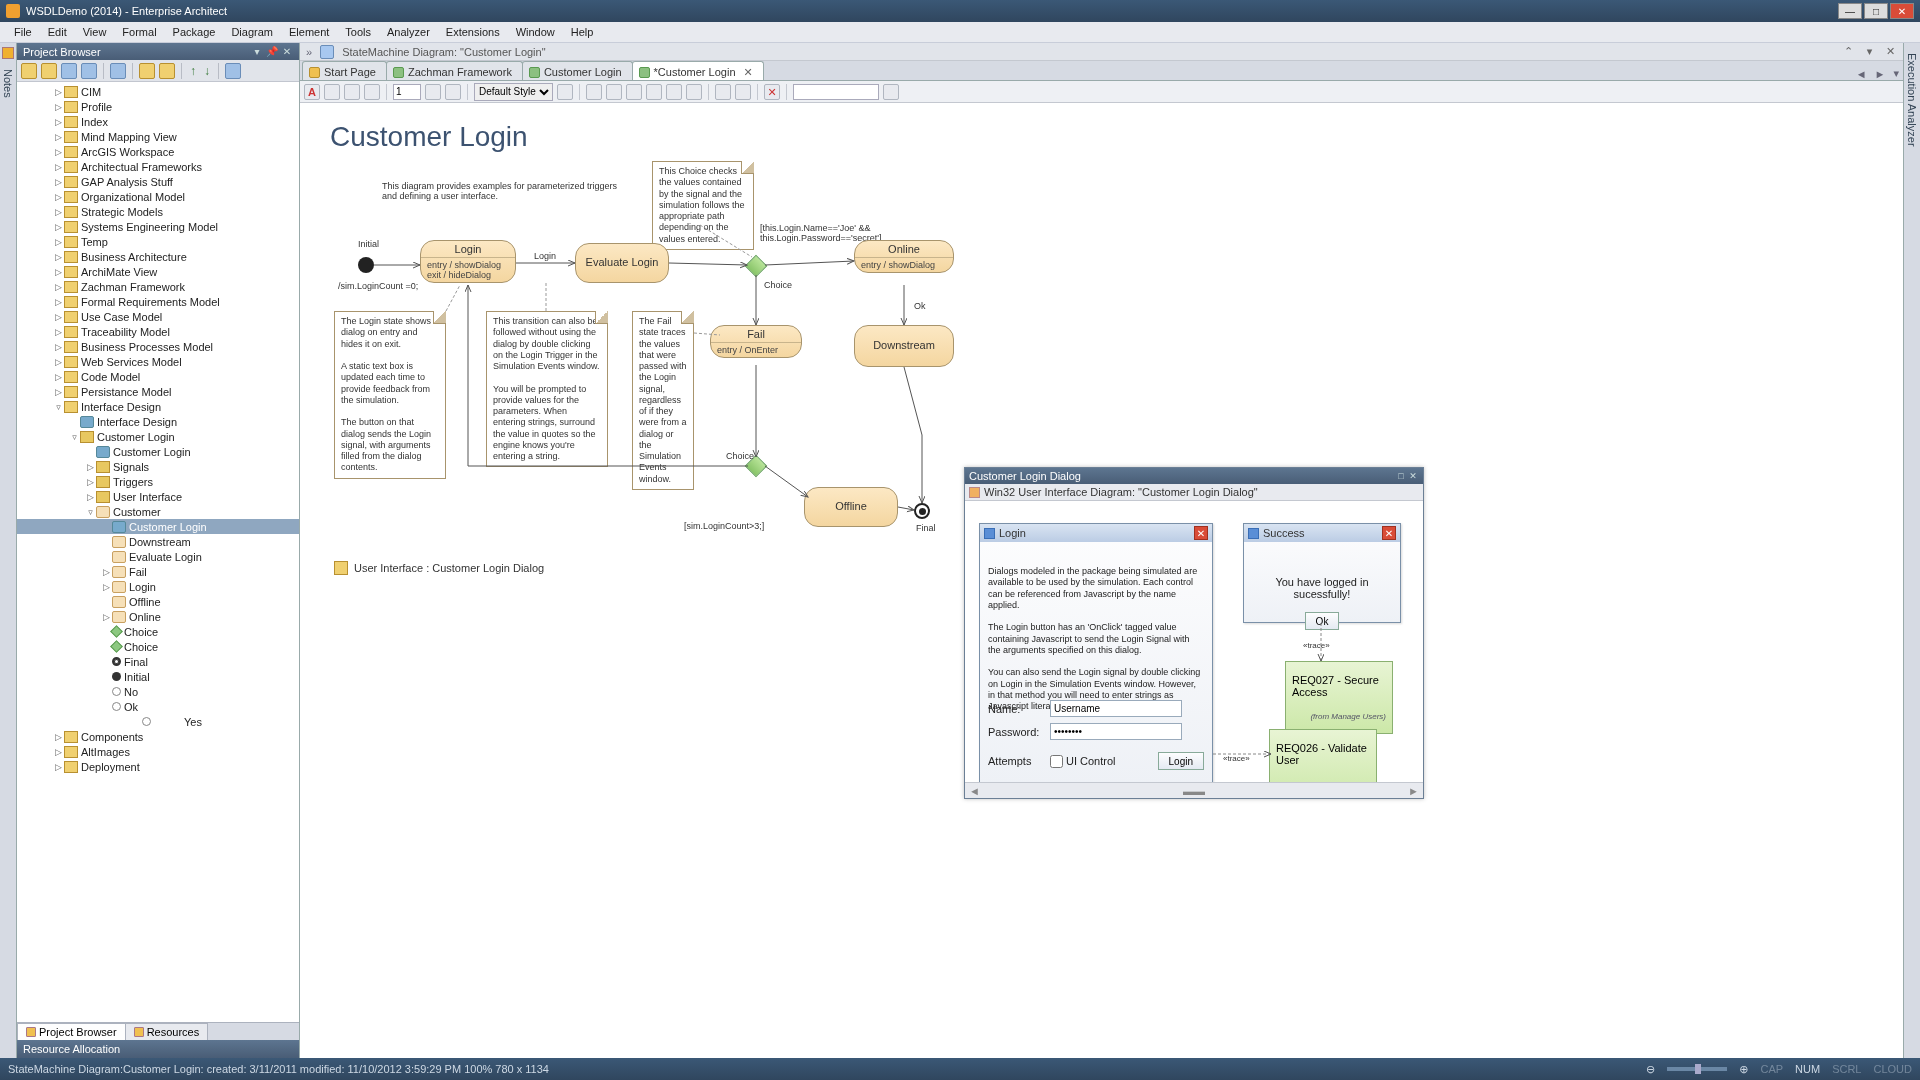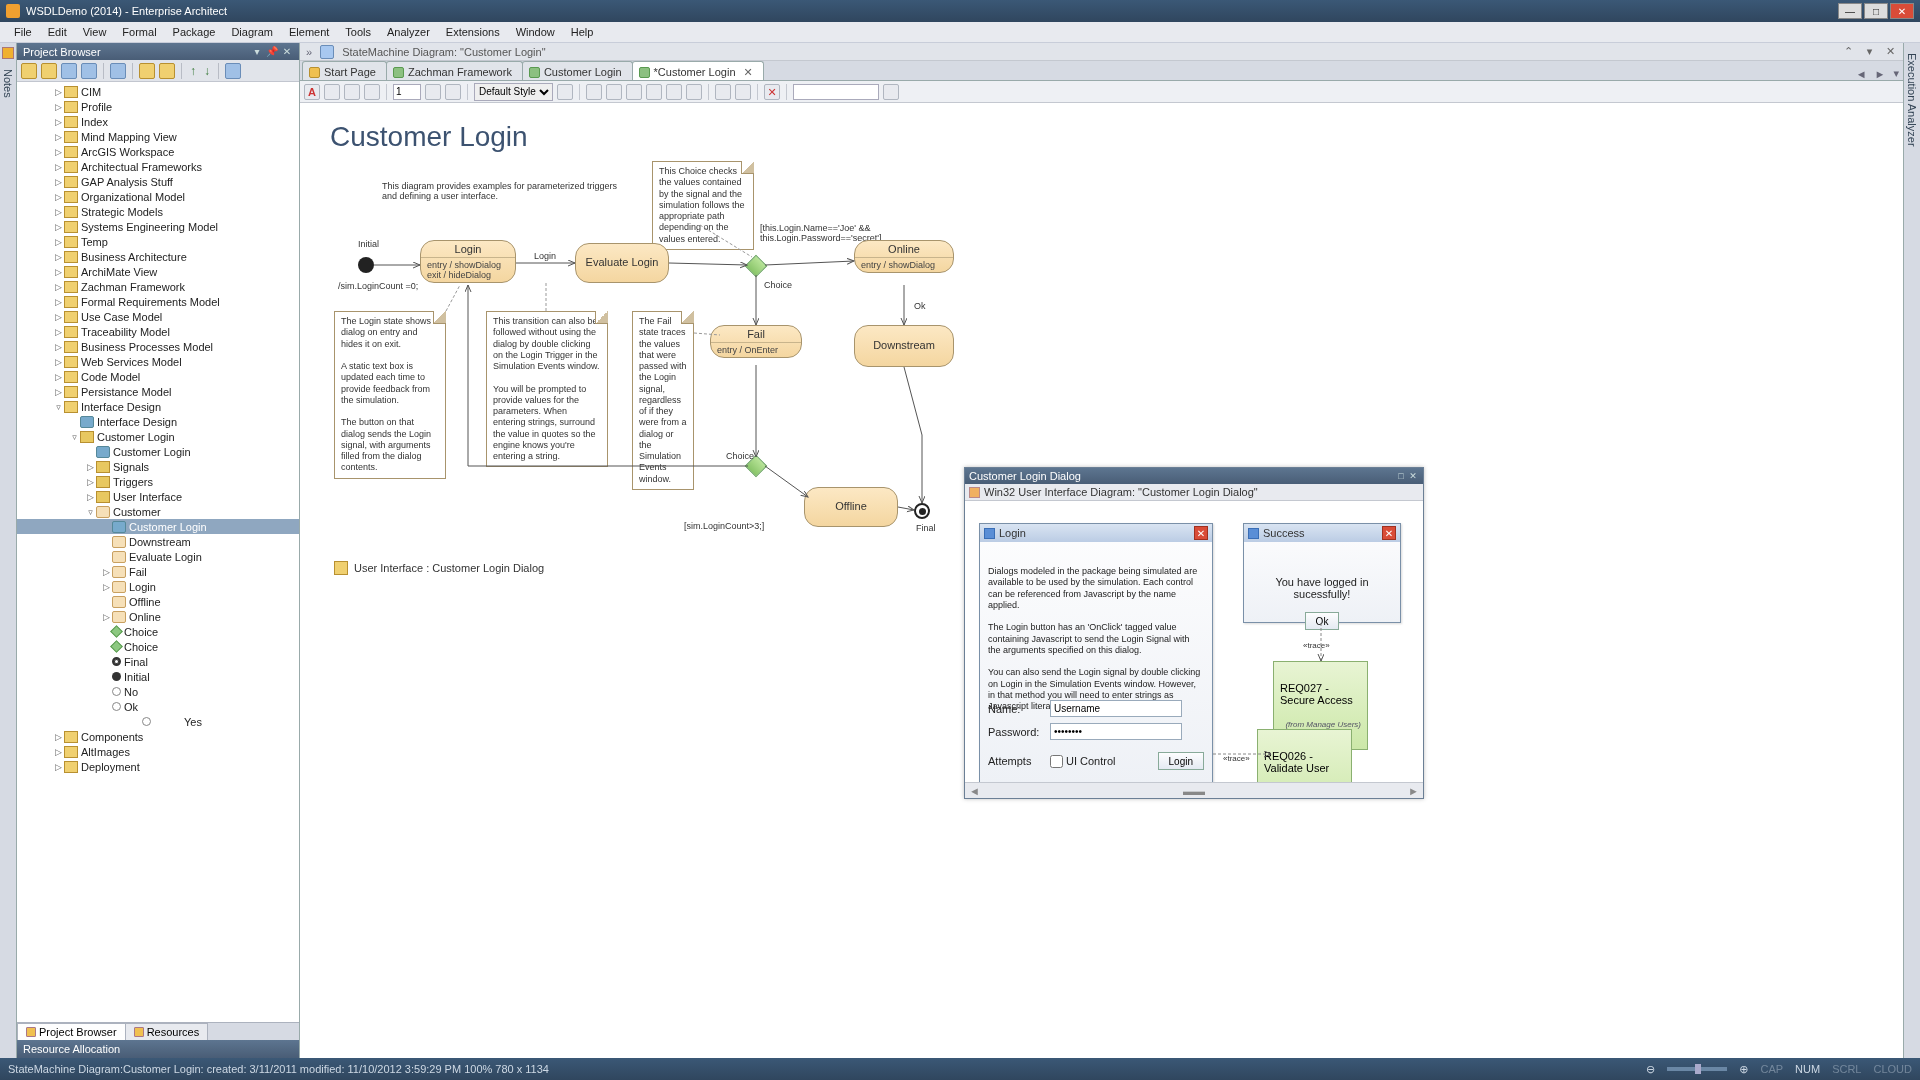--- a/index.html
+++ b/index.html
@@ -106,21 +106,21 @@
 
 .mock-win { position:absolute; background:linear-gradient(#fdfdfe,#eef1f6); border:1px solid #7a90a8; box-shadow:1px 1px 2px rgba(0,0,0,.15);}
 .mock-win .mhdr{height:18px;background:linear-gradient(#d9e4f2,#bbcce4);display:flex;align-items:center;padding:0 4px;font-size:10px;gap:4px;color:#333;}
 .mock-win .mhdr .mic{width:11px;height:11px;background:#5a8ed6;border:1px solid #3a6eb6;}
 .mock-win .mhdr .spacer{flex:1;}
 .mock-win .mhdr .mx{width:14px;height:14px;background:#d94c38;color:#fff;font-size:10px;text-align:center;line-height:13px;border:1px solid #a03020;}
 .mock-win .mbody{padding:24px 8px;font-size:10px;color:#222;}
 .mock-win input[type=text],.mock-win input[type=password]{border:1px solid #9ab;height:17px;font-size:10px;padding:0 3px;}
 .mock-win button{border:1px solid #8a9;background:linear-gradient(#fdfdfe,#e4eaf2);height:18px;font-size:10px;padding:0 10px;}
 
-.req { position:absolute; background:linear-gradient(#e8f4d4,#cce8a8); border:1px solid #8ab070; font-size:9px; padding:20px 6px; width:95px;}
+.req { position:absolute; background:linear-gradient(#e8f4d4,#cce8a8); border:1px solid #8ab070; font-size:9px; padding:12px 6px; width:108px;margin-left:12px;}
 .req .rfoot{font-size:8px;font-style:italic;color:#556;text-align:right;margin-top:14px;}
 
 
 .status { position:absolute; bottom:0; left:0; right:0; height:22px; background:linear-gradient(#3b5876,#30465e); color:#cdd8e4; font-size:10px; display:flex; align-items:center; padding:0 8px; gap:12px;}
 .status .spacer{flex:1;}
 </style>
 </head>
 <body>
 
 <div class="title-bar">

